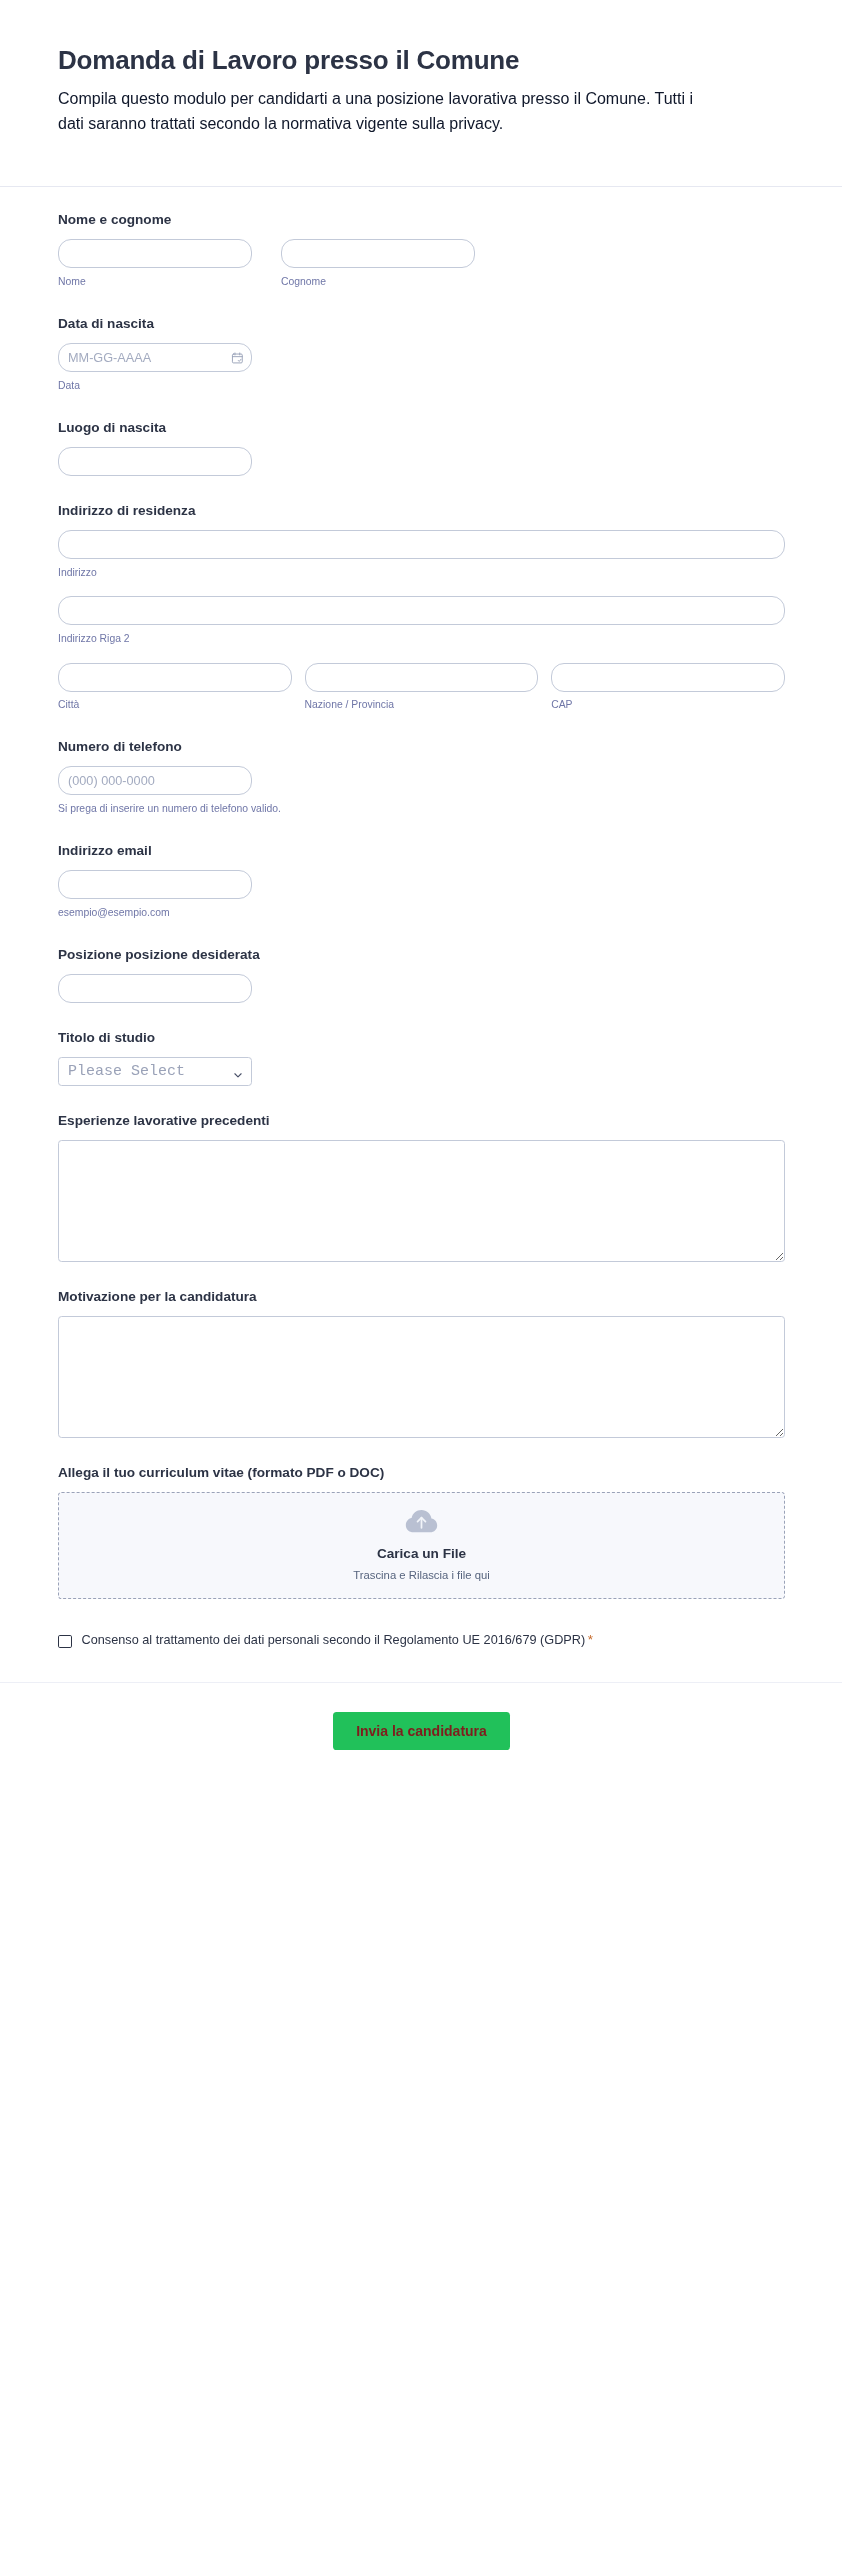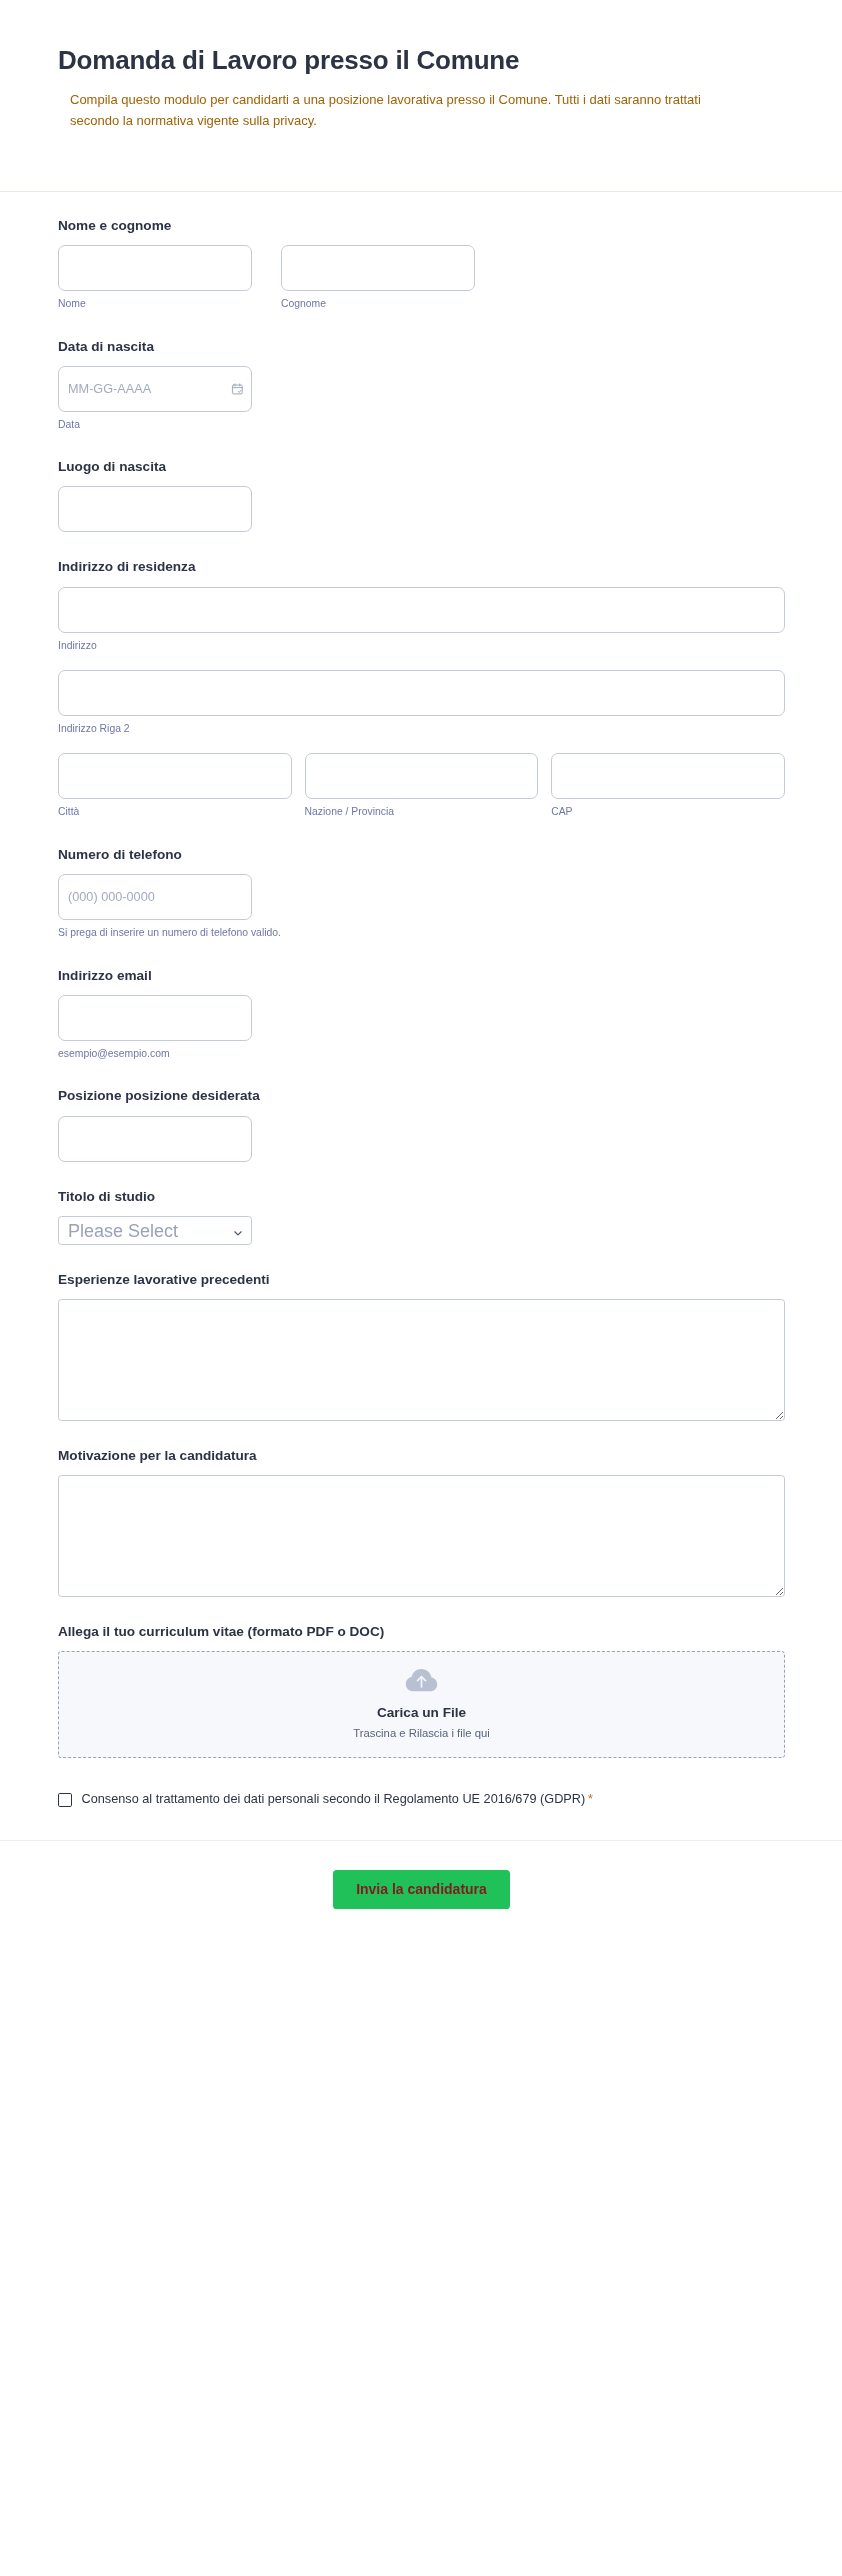--- a/index.html
+++ b/index.html
@@ -29,24 +29,24 @@
   }
   .form-title {
     font-size: 26px;
     font-weight: bold;
     line-height: 1.25;
     color: #2c3345;
     margin: 0 0 9px 0;
     letter-spacing: -0.2px;
   }
   .form-subtitle {
-    font-size: 13px;
+    font-size: 16px;
     line-height: 1.62;
-    color: #a16207;
-    margin: 12px;
+    color: #0f172a;
+    margin: 0;
     max-width: 653px;
   }
   .header-rule {
     height: 0.9px;
     background: #e6e8f1;
     border: 0;
     margin: 23.6px 0 0 0;
   }
 
   
@@ -75,28 +75,28 @@
     font-size: 10.4px;
     color: #6f76a7;
     line-height: 1.4;
     margin-top: 6.3px;
   }
 
   
   .inp {
     display: block;
     width: 100%;
-    height: 46px;
+    height: 29px;
     padding: 6px 9px;
     font-family: "Liberation Sans", sans-serif;
     font-size: 12.7px;
     color: #2c3345;
     background: #ffffff;
     border: 0.9px solid #c3cad9;
-    border-radius: 7px;
+    border-radius: 13px;
     outline: none;
   }
   .inp::placeholder { color: #a3abc0; }
 
   .inp-sm  { width: 194px; }
   .inp-full{ width: 100%; }
 
   
   .row2 {
     display: flex;
@@ -131,22 +131,22 @@
   
   .sel-wrap {
     position: relative;
     width: 194px;
   }
   .sel {
     display: block;
     width: 100%;
     height: 29px;
     padding: 4.5px 25px 4.5px 9px;
-    font-family: Liberation Sans, sans-serif;
-    font-size: 18px;
+    font-family: Liberation Mono, monospace;
+    font-size: 15px;
     color: #9aa2b8;
     background: #ffffff;
     border: 0.9px solid #c3cad9;
     border-radius: 3.6px;
     outline: none;
     appearance: none;
     -webkit-appearance: none;
   }
   .chev {
     position: absolute;

